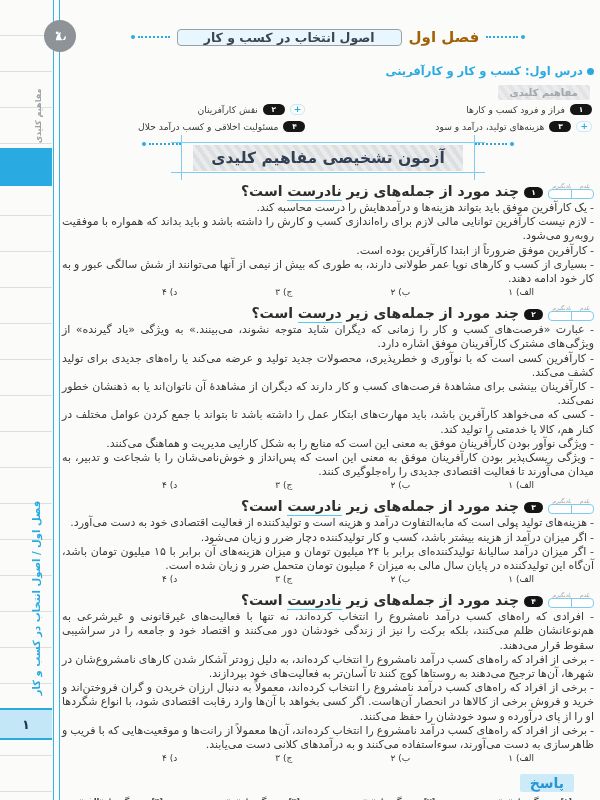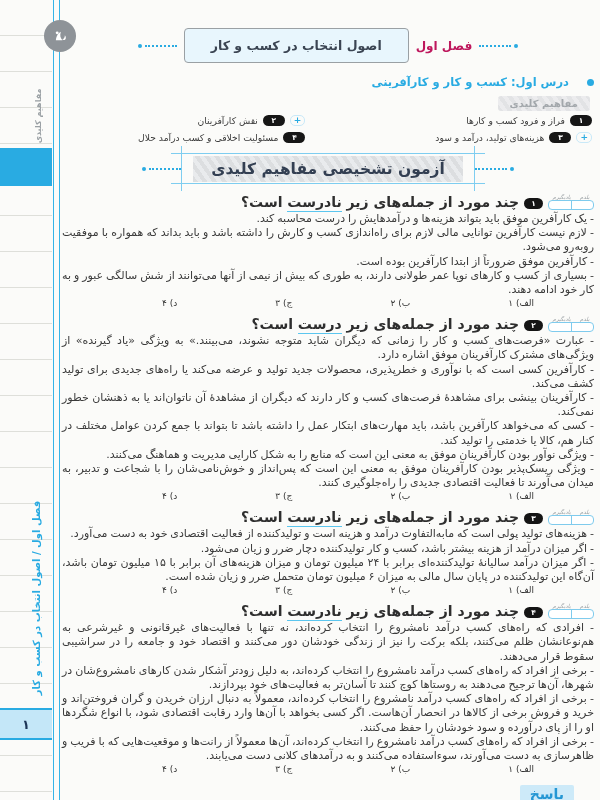--- a/index.html
+++ b/index.html
@@ -22,42 +22,42 @@
     border-top:2px solid #29abe2;border-bottom:2px solid #29abe2;display:flex;align-items:center;
     justify-content:center;color:#1d3557;font-weight:bold;font-size:13px;z-index:2;}
 
   
   .content{position:absolute;left:62px;top:28px;width:532px;direction:rtl;color:#3a3a3a;}
 
   .chapter-row{display:flex;align-items:center;justify-content:center;gap:7px;margin-bottom:10px;}
   .leader{display:flex;align-items:center;gap:3px;}
   .bigdot{width:4px;height:4px;border-radius:50%;background:#29abe2;}
   .dotline{width:32px;border-bottom:2px dotted #29abe2;height:0;}
-  .chapter-label{color:#be185d;font-weight:bold;font-size:12px;white-space:nowrap;}
+  .chapter-label{color:#a16207;font-weight:bold;font-size:15px;white-space:nowrap;}
   .chapter-box{background:#e8f6fd;border:1.4px solid #9aa0a4;border-radius:4px;
-    padding:9px 26px;color:#3b4553;font-weight:bold;font-size:12.5px;white-space:nowrap;}
-
-  .lesson-row{display:flex;align-items:center;gap:18px;margin:12px 0 3px;}
+    padding:0 26px;color:#3b4553;font-weight:bold;font-size:12.5px;white-space:nowrap;}
+
+  .lesson-row{display:flex;align-items:center;gap:4px;margin:18px 0 3px;}
   .lesson-bullet{width:7px;height:7px;border-radius:50%;background:#29abe2;}
   .lesson-title{color:#29abe2;font-weight:bold;font-size:11.5px;}
 
   .lesson-tag-row{text-align:right;margin:2px 4px 4px 0;}
   .lesson-tag{display:inline-block;background:repeating-linear-gradient(55deg,#e2e3e5 0 4px,#ececee 4px 8px);
     color:#a2a7ab;font-weight:bold;font-size:10px;padding:2px 12px;border-radius:3px;}
 
   .concepts{display:grid;grid-template-columns:1.12fr 1fr;column-gap:14px;row-gap:6px;
     font-size:9.2px;margin:2px 2px 10px 0;}
   .concept{display:flex;align-items:center;gap:5px;}
   .pill{display:inline-flex;align-items:center;justify-content:center;min-width:12px;height:11px;
     background:#161616;color:#fff;border-radius:6px;font-size:7.5px;font-weight:bold;padding:0 5px;}
   .plus{color:#29abe2;font-weight:bold;font-size:9px;border:1px solid #c9e9f8;
     border-radius:5px;padding:0 3px;line-height:9px;}
   .concept-label{color:#3a3a3a;}
 
-  .banner-row{display:flex;align-items:center;justify-content:center;margin:8px 0 10px;}
+  .banner-row{display:flex;align-items:flex-start;justify-content:center;margin:8px 0 10px;}
   .frame{position:relative;padding:6px 12px;}
   .mark{position:absolute;background:#7ecdf0;}
   .mark.h{height:1.3px;left:-10px;right:-10px;}
   .mark.h.top{top:0;} .mark.h.bot{bottom:0;}
   .mark.v{width:1.3px;top:-7px;bottom:-7px;}
   .mark.v.right{right:0;} .mark.v.left{left:0;}
   .frame-inner{background:repeating-linear-gradient(55deg,#dcdee0 0 4px,#e9ebed 4px 8px);
     padding:4px 18px;font-weight:bold;font-size:15.5px;color:#333f52;white-space:nowrap;}
 
   .q-head{display:flex;align-items:flex-end;gap:5px;margin:5px 0 2px;}

